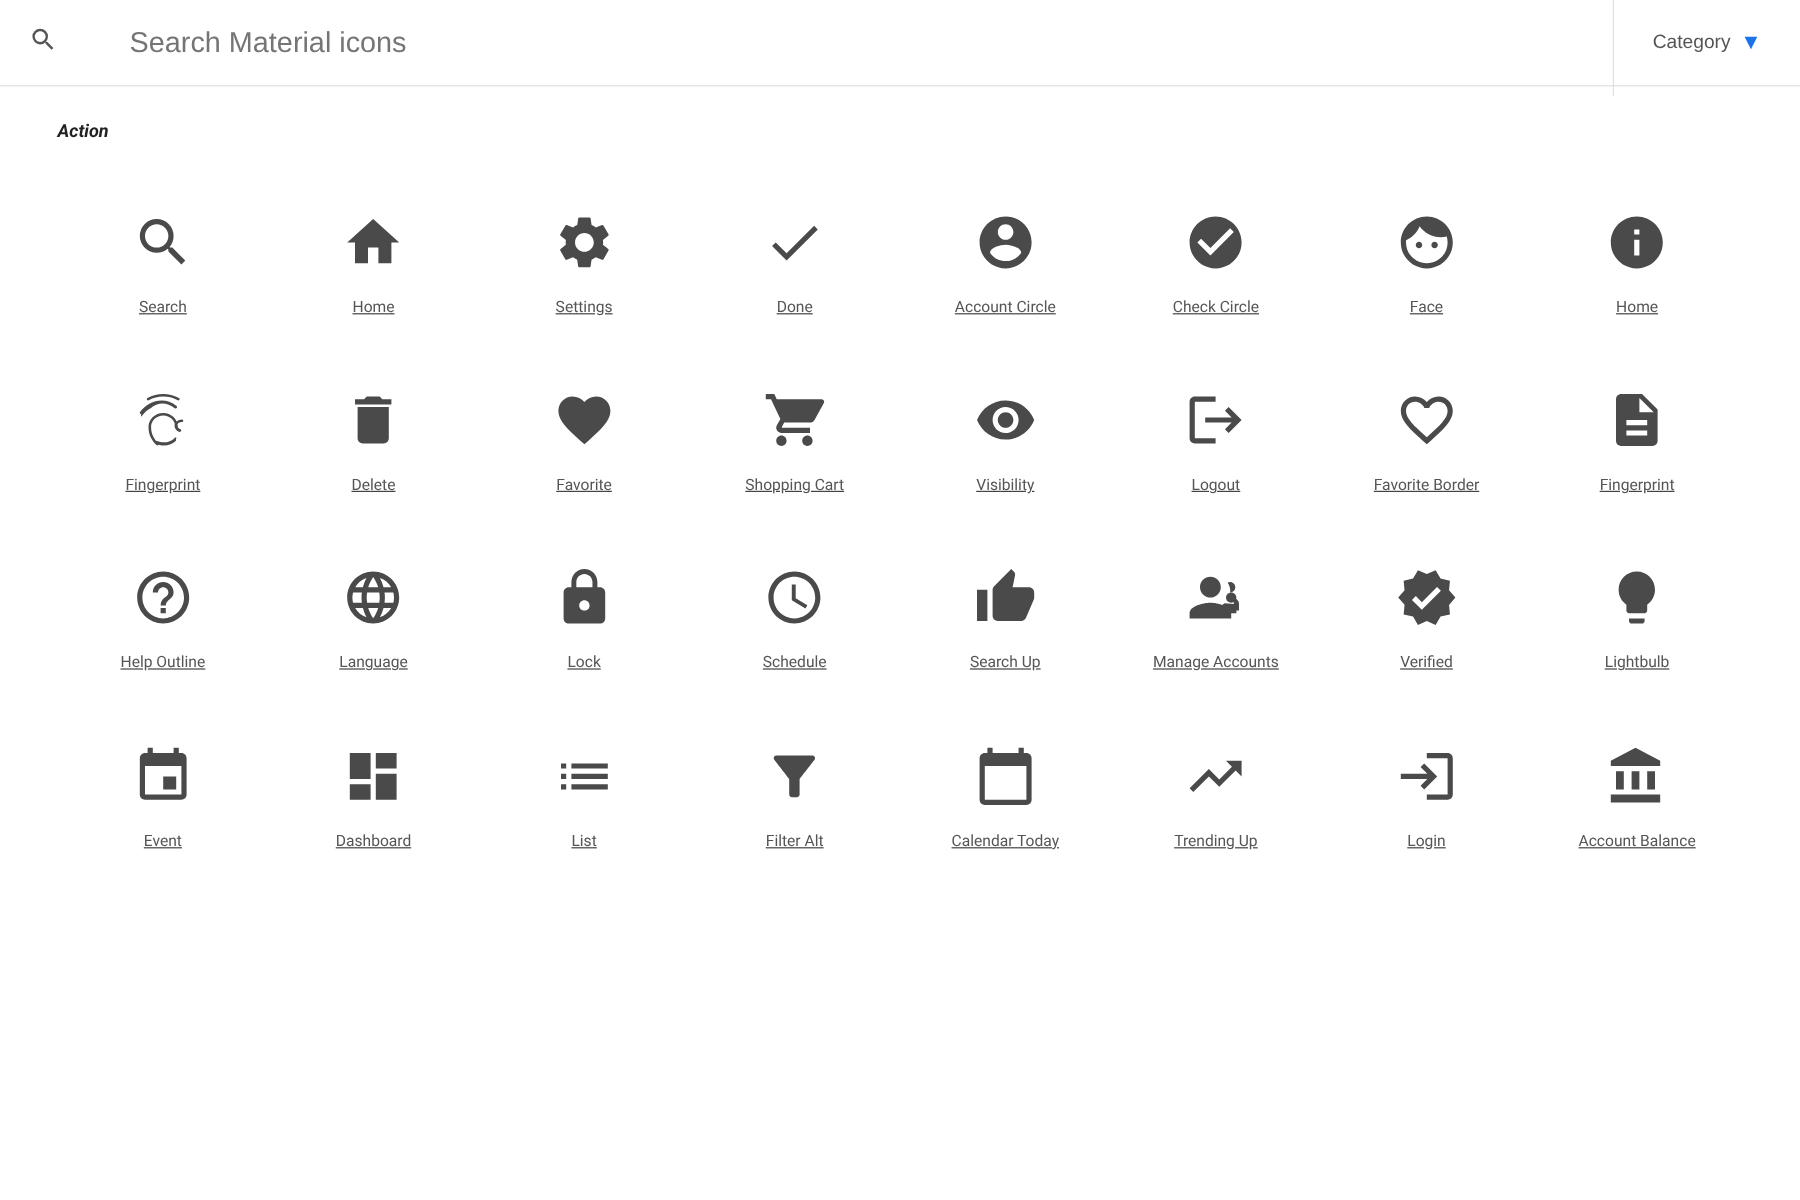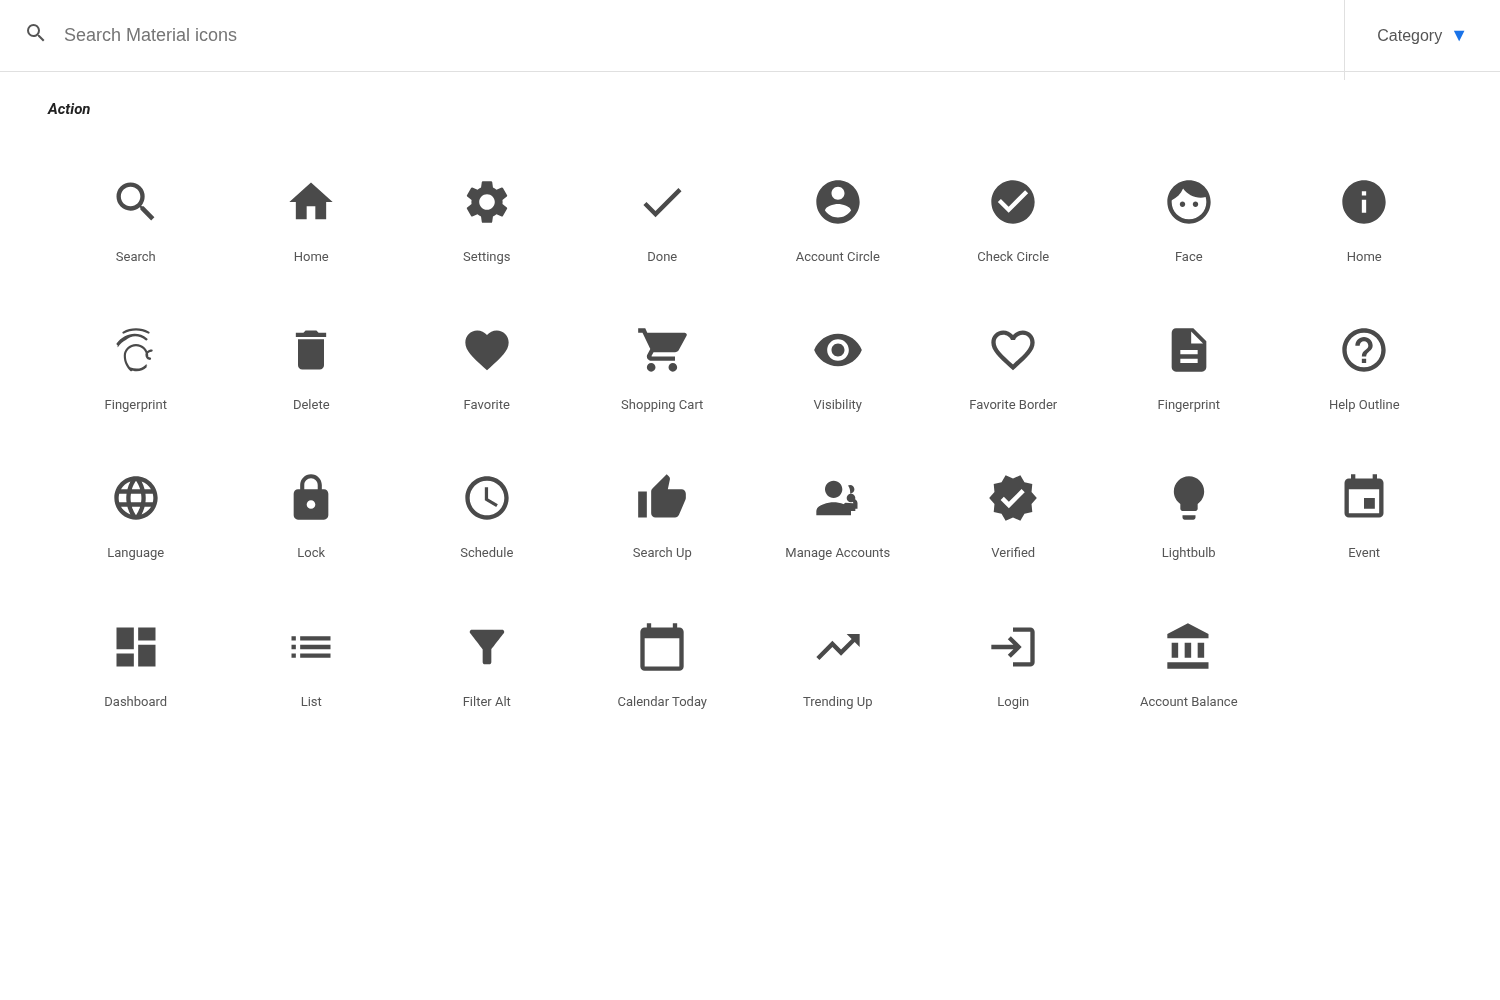--- a/index.html
+++ b/index.html
@@ -21,23 +21,24 @@
     }
     .search-bar .search-icon-wrap {
       color: #555;
       margin-right: 16px;
       font-size: 22px;
     }
     .search-bar input {
       flex: 1;
       border: none;
       outline: none;
-      font-size: 18px;
+      font-size: 24px;
       color: #333;
       background: transparent;
+      margin-left: 44px;
     }
     .category-btn {
       display: flex;
       align-items: center;
       gap: 8px;
       font-size: 16px;
       color: #555;
       border: none;
       background: none;
       cursor: pointer;
@@ -70,20 +71,21 @@
       gap: 0;
     }
     .icon-item {
       display: flex;
       flex-direction: column;
       align-items: center;
       justify-content: space-between;
       padding: 28px 12px 24px;
       cursor: pointer;
       border-radius: 4px;
+      text-decoration: underline;
     }
     .icon-symbol {
       width: 64px;
       height: 64px;
       display: flex;
       align-items: center;
       justify-content: center;
       color: #4a4a4a;
       margin-bottom: 14px;
     }
@@ -220,20 +222,28 @@
     <div class="icon-symbol">
       <svg viewBox="0 0 24 24" xmlns="http://www.w3.org/2000/svg">
             <path d="M12 4.5C7 4.5 2.73 7.61 1 12c1.73 4.39 6 7.5 11 7.5s9.27-3.11 11-7.5c-1.73-4.39-6-7.5-11-7.5zM12 17c-2.76 0-5-2.24-5-5s2.24-5 5-5 5 2.24 5 5-2.24 5-5 5zm0-8c-1.66 0-3 1.34-3 3s1.34 3 3 3 3-1.34 3-3-1.34-3-3-3z"></path>
           </svg>
     </div>
     <span class="icon-label">Visibility</span>
   </div>
       <div class="icon-item">
     <div class="icon-symbol">
       <svg viewBox="0 0 24 24" xmlns="http://www.w3.org/2000/svg">
+            <path d="M17 7l-1.41 1.41L18.17 11H8v2h10.17l-2.58 2.58L17 17l5-5zM4 5h8V3H4c-1.1 0-2 .9-2 2v14c0 1.1.9 2 2 2h8v-2H4V5z"></path>
+          </svg>
+    </div>
+    <span class="icon-label">Logout</span>
+  </div>
+      <div class="icon-item">
+    <div class="icon-symbol">
+      <svg viewBox="0 0 24 24" xmlns="http://www.w3.org/2000/svg">
             <path d="M16.5 3c-1.74 0-3.41.81-4.5 2.09C10.91 3.81 9.24 3 7.5 3 4.42 3 2 5.42 2 8.5c0 3.78 3.4 6.86 8.55 11.54L12 21.35l1.45-1.32C18.6 15.36 22 12.28 22 8.5 22 5.42 19.58 3 16.5 3zm-4.4 15.55l-.1.1-.1-.1C7.14 14.24 4 11.39 4 8.5 4 6.5 5.5 5 7.5 5c1.54 0 3.04.99 3.57 2.36h1.87C13.46 5.99 14.96 5 16.5 5c2 0 3.5 1.5 3.5 3.5 0 2.89-3.14 5.74-7.9 10.05z"></path>
           </svg>
     </div>
     <span class="icon-label">Favorite Border</span>
   </div>
       <div class="icon-item">
     <div class="icon-symbol">
       <svg viewBox="0 0 24 24" xmlns="http://www.w3.org/2000/svg">
             <path d="M14 2H6c-1.1 0-1.99.9-1.99 2L4 20c0 1.1.89 2 1.99 2H18c1.1 0 2-.9 2-2V8l-6-6zm2 16H8v-2h8v2zm0-4H8v-2h8v2zm-3-5V3.5L18.5 9H13z"></path>
           </svg>

